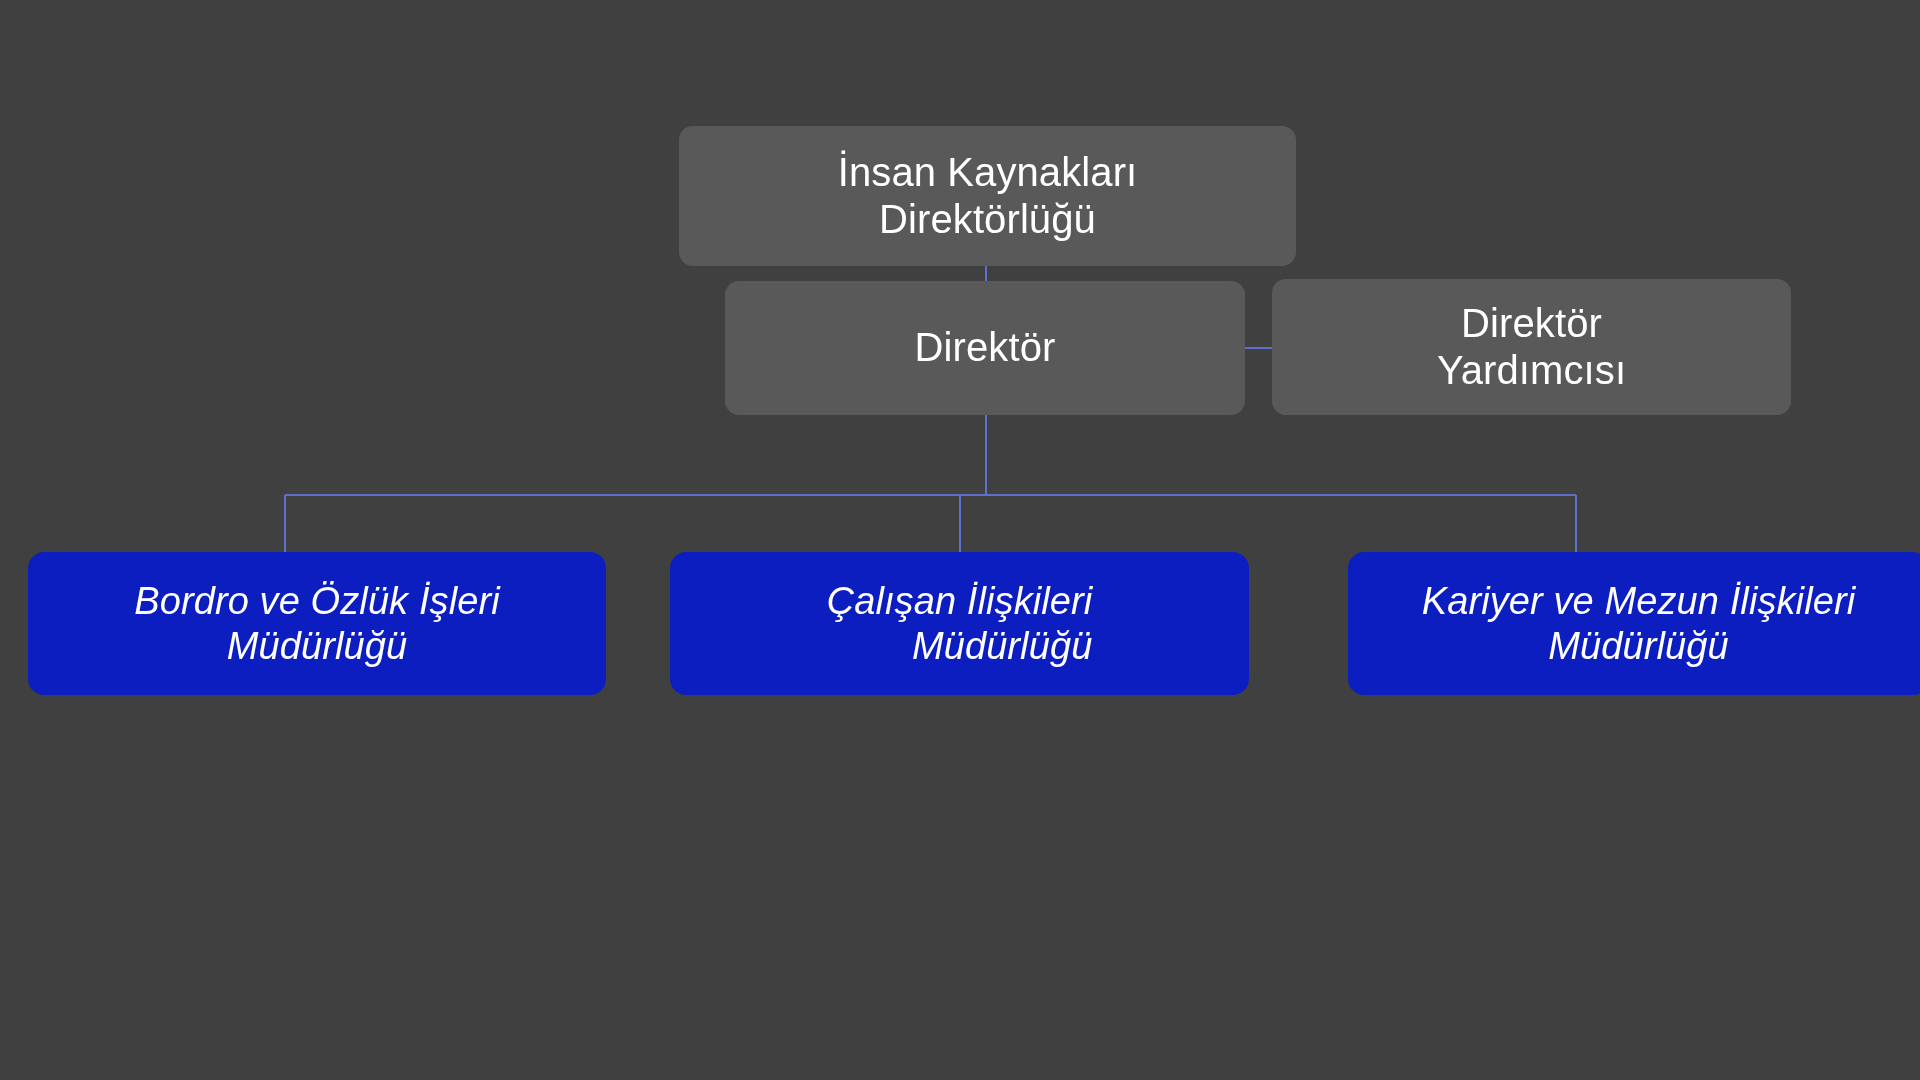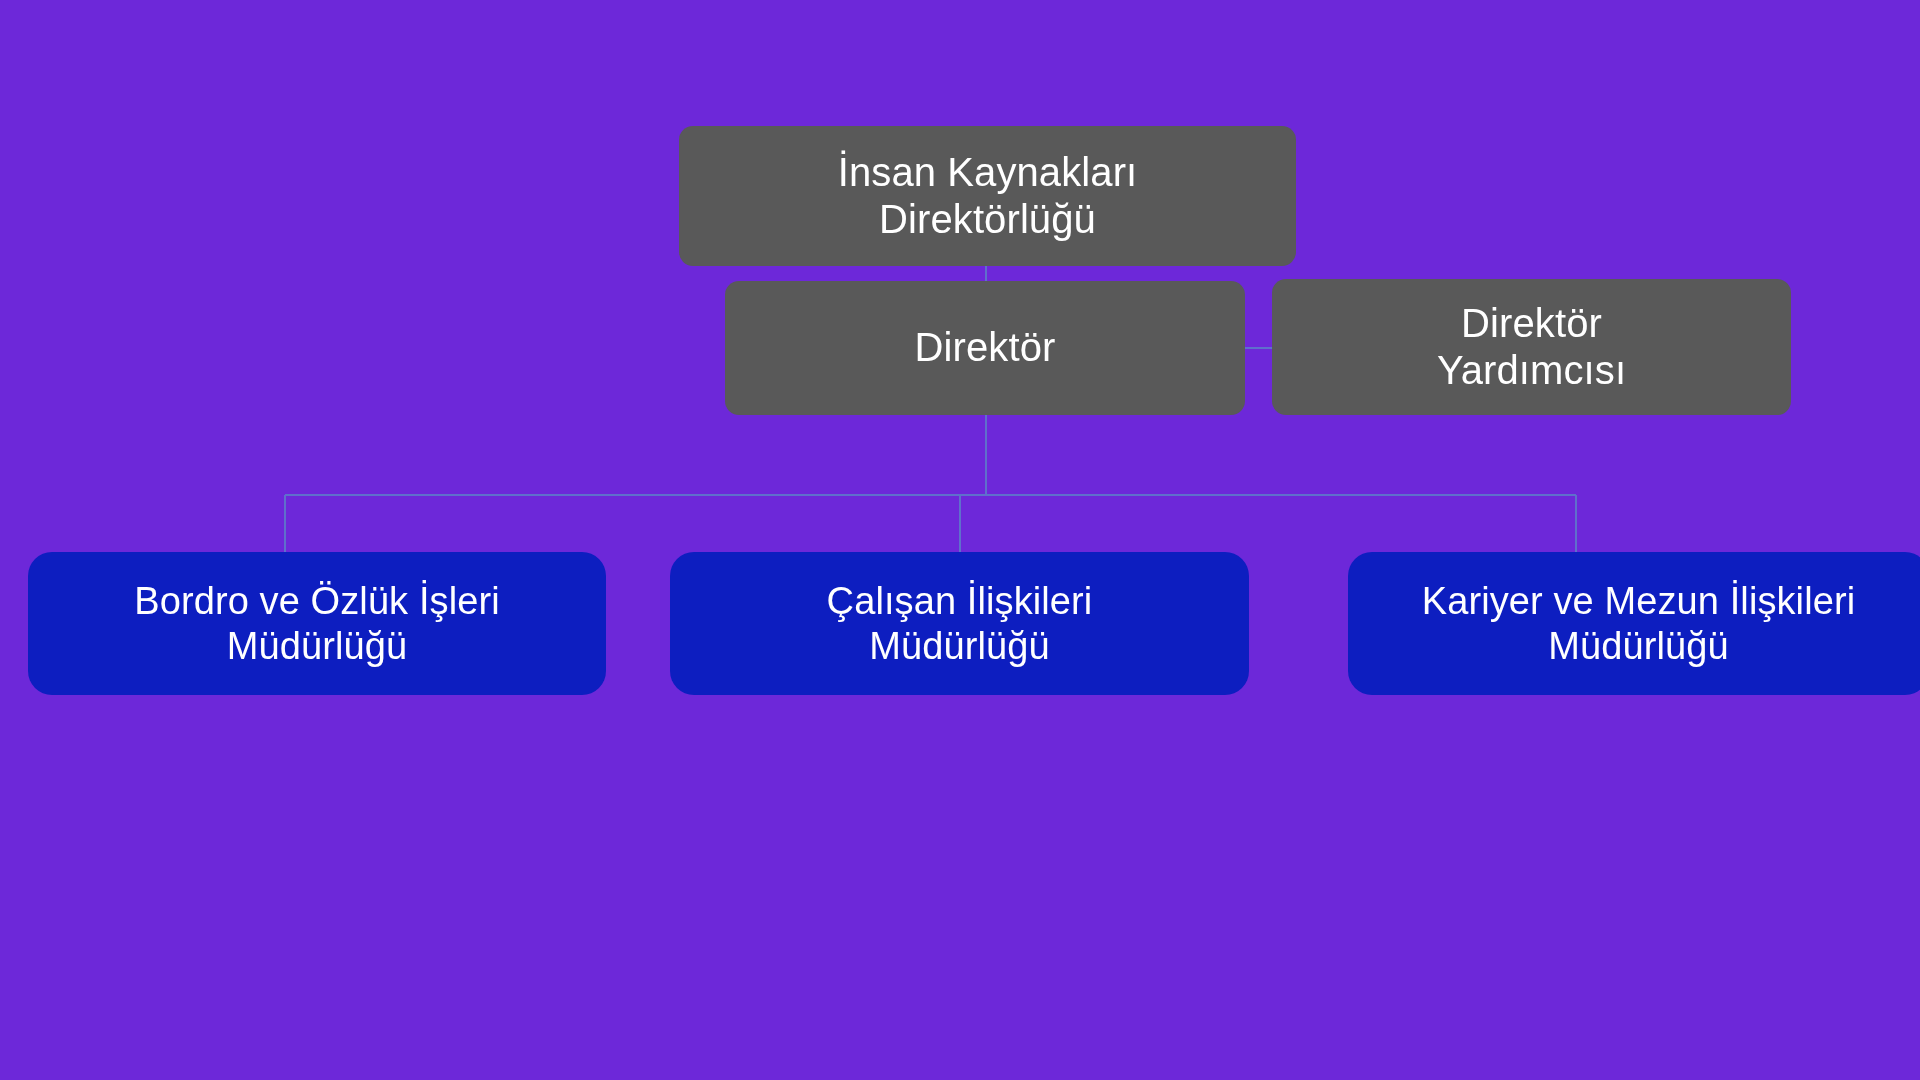--- a/index.html
+++ b/index.html
@@ -8,21 +8,21 @@
     padding: 0;
     background: #ffffff;
   }
   body {
     font-family: "Liberation Sans", sans-serif;
   }
   #stage {
     position: relative;
     width: 1920px;
     height: 1080px;
-    background: #6d28d9;
+    background: #404040;
     overflow: hidden;
   }
   .connectors {
     position: absolute;
     left: 0;
     top: 0;
     width: 1920px;
     height: 1080px;
     pointer-events: none;
   }
@@ -38,21 +38,22 @@
     line-height: 1.18;
     padding: 4px 10px;
     white-space: pre-line;
     letter-spacing: 0.1px;
   }
   .node.gray {
     background: #595959;
   }
   .node.blue {
     background: #0d1ec0;
-    border-radius: 24px;
+    border-radius: 16px;
+    font-style: italic;
   }
 
   
   #node-root {
     left: 679px;  top: 126px;  width: 617px;  height: 140px;
     font-size: 40px;
   }
   #node-direktor {
     left: 725px;  top: 281px;  width: 520px;  height: 134px;
     font-size: 40px;
@@ -61,20 +62,21 @@
     left: 1272px; top: 279px;  width: 519px;  height: 136px;
     font-size: 40px;
   }
   #node-bordro {
     left: 28px;   top: 552px;  width: 578px;  height: 143px;
     font-size: 38px;
   }
   #node-calisan {
     left: 670px;  top: 552px;  width: 579px;  height: 143px;
     font-size: 38px;
+    text-align: right;
   }
   #node-kariyer {
     left: 1315px; top: 552px;  width: 581px;  height: 143px;
     font-size: 38px;
     margin-left: 33px;
   }
 </style>
 </head>
 <body>
 

